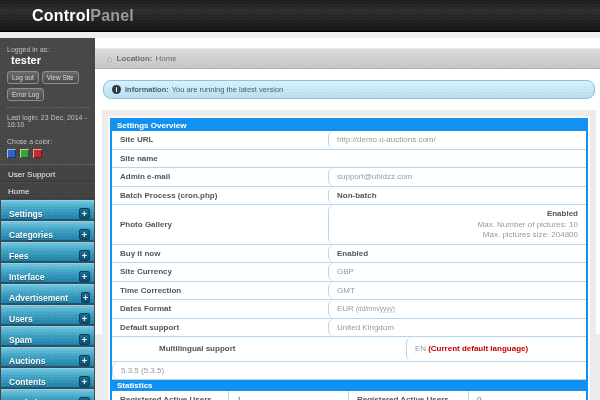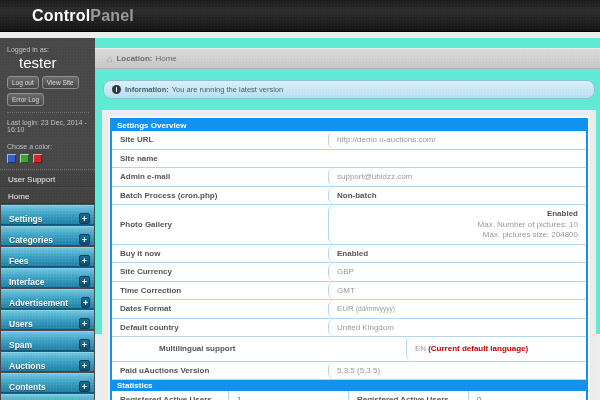--- a/index.html
+++ b/index.html
@@ -23,21 +23,21 @@
 
   
   .sidebar {
     position:absolute; left:0; top:38px; width:95px; height:362px;
     background-image: radial-gradient(rgba(255,255,255,0.05) 1px, transparent 1px), linear-gradient(#474747,#474747);
     background-size:3px 3px, 100% 100%;
     color:#ccc;
   }
   .side-pad { padding:8px 6px 0 7px; }
   .muted { color:#c2c2c2; font-size:7px; }
-  .username { color:#fff; font-size:15px; font-weight:normal; margin:1px 12px 5px; }
+  .username { color:#fff; font-size:11px; font-weight:bold; margin:1px 4px 5px; }
   .btn-row { display:flex; gap:3px; margin-bottom:4px; }
   .sbtn {
     font-family:"Liberation Sans", sans-serif;
     font-size:6.5px; color:#ddd; padding:2px 4px;
     background:linear-gradient(#6b6b6b,#484848);
     border:1px solid #8f8f8f; border-radius:3px; cursor:pointer;
   }
   .sep { border-top:1px dotted #6e6e6e; margin:6px 0; }
   .sep-flush { border-top:1px dotted #6e6e6e; }
   .last-login { margin-bottom:10px; }
@@ -68,21 +68,21 @@
   }
   .plus {
     width:11px; height:11px; line-height:10px; text-align:center;
     font-size:9px; font-weight:bold; color:#fff;
     background:linear-gradient(#1a6e94,#0f4e6c);
     border:1px solid #0c3f56; border-radius:2px; cursor:pointer;
     text-shadow:none;
   }
 
   
-  .main { position:absolute; left:95px; top:38px; width:505px; height:296px; background:#5eead4; }
+  .main { position:absolute; left:95px; top:38px; width:505px; height:296px; background:#ffffff; }
   .breadcrumb {
     position:absolute; left:0; top:10px; width:505px; height:21px;
     background-image:
       radial-gradient(rgba(0,0,0,0.045) 1px, transparent 1px),
       linear-gradient(#dcdcdc,#c7c7c7);
     background-size:3px 3px, 100% 100%;
     border-top:1px solid #ebebeb; border-bottom:1px solid #b2b2b2;
     display:flex; align-items:center; font-size:8px; color:#6b6b6b;
   }
   .home-icon { margin:0 4px 0 12px; font-size:9px; color:#8a8a8a; }
@@ -282,34 +282,33 @@
             </div>
         </div>
         <div class="row">
           <div class="cell label">Dates Format</div>
           <div class="cell value">
             <span class="muted-val">EUR</span>
             <span class="muted-val small-val">(dd/mm/yyyy)</span>
           </div>
         </div>
         <div class="row">
-          <div class="cell label">Default country</div>
+          <div class="cell label">Default support</div>
           <div class="cell value">
               <span class="muted-val">United Kingdom</span>
             </div>
         </div>
         <div class="row tall">
           <div class="cell label">Multilingual support</div>
           <div class="cell value">
             <span class="muted-val">EN</span>
             <span class="red-val">(Current default language)</span>
           </div>
         </div>
         <div class="row">
-          <div class="cell label">Paid uAuctions Version</div>
           <div class="cell value">
               <span class="muted-val">5.3.5 (5.3.5)</span>
             </div>
         </div>
 
         <div class="thead">Statistics</div>
         <div class="stats-row">
           <div class="scell slabel c1">Registered Active Users</div>
           <div class="scell c2">1</div>
           <div class="scell slabel c3">Registered Active Users</div>

